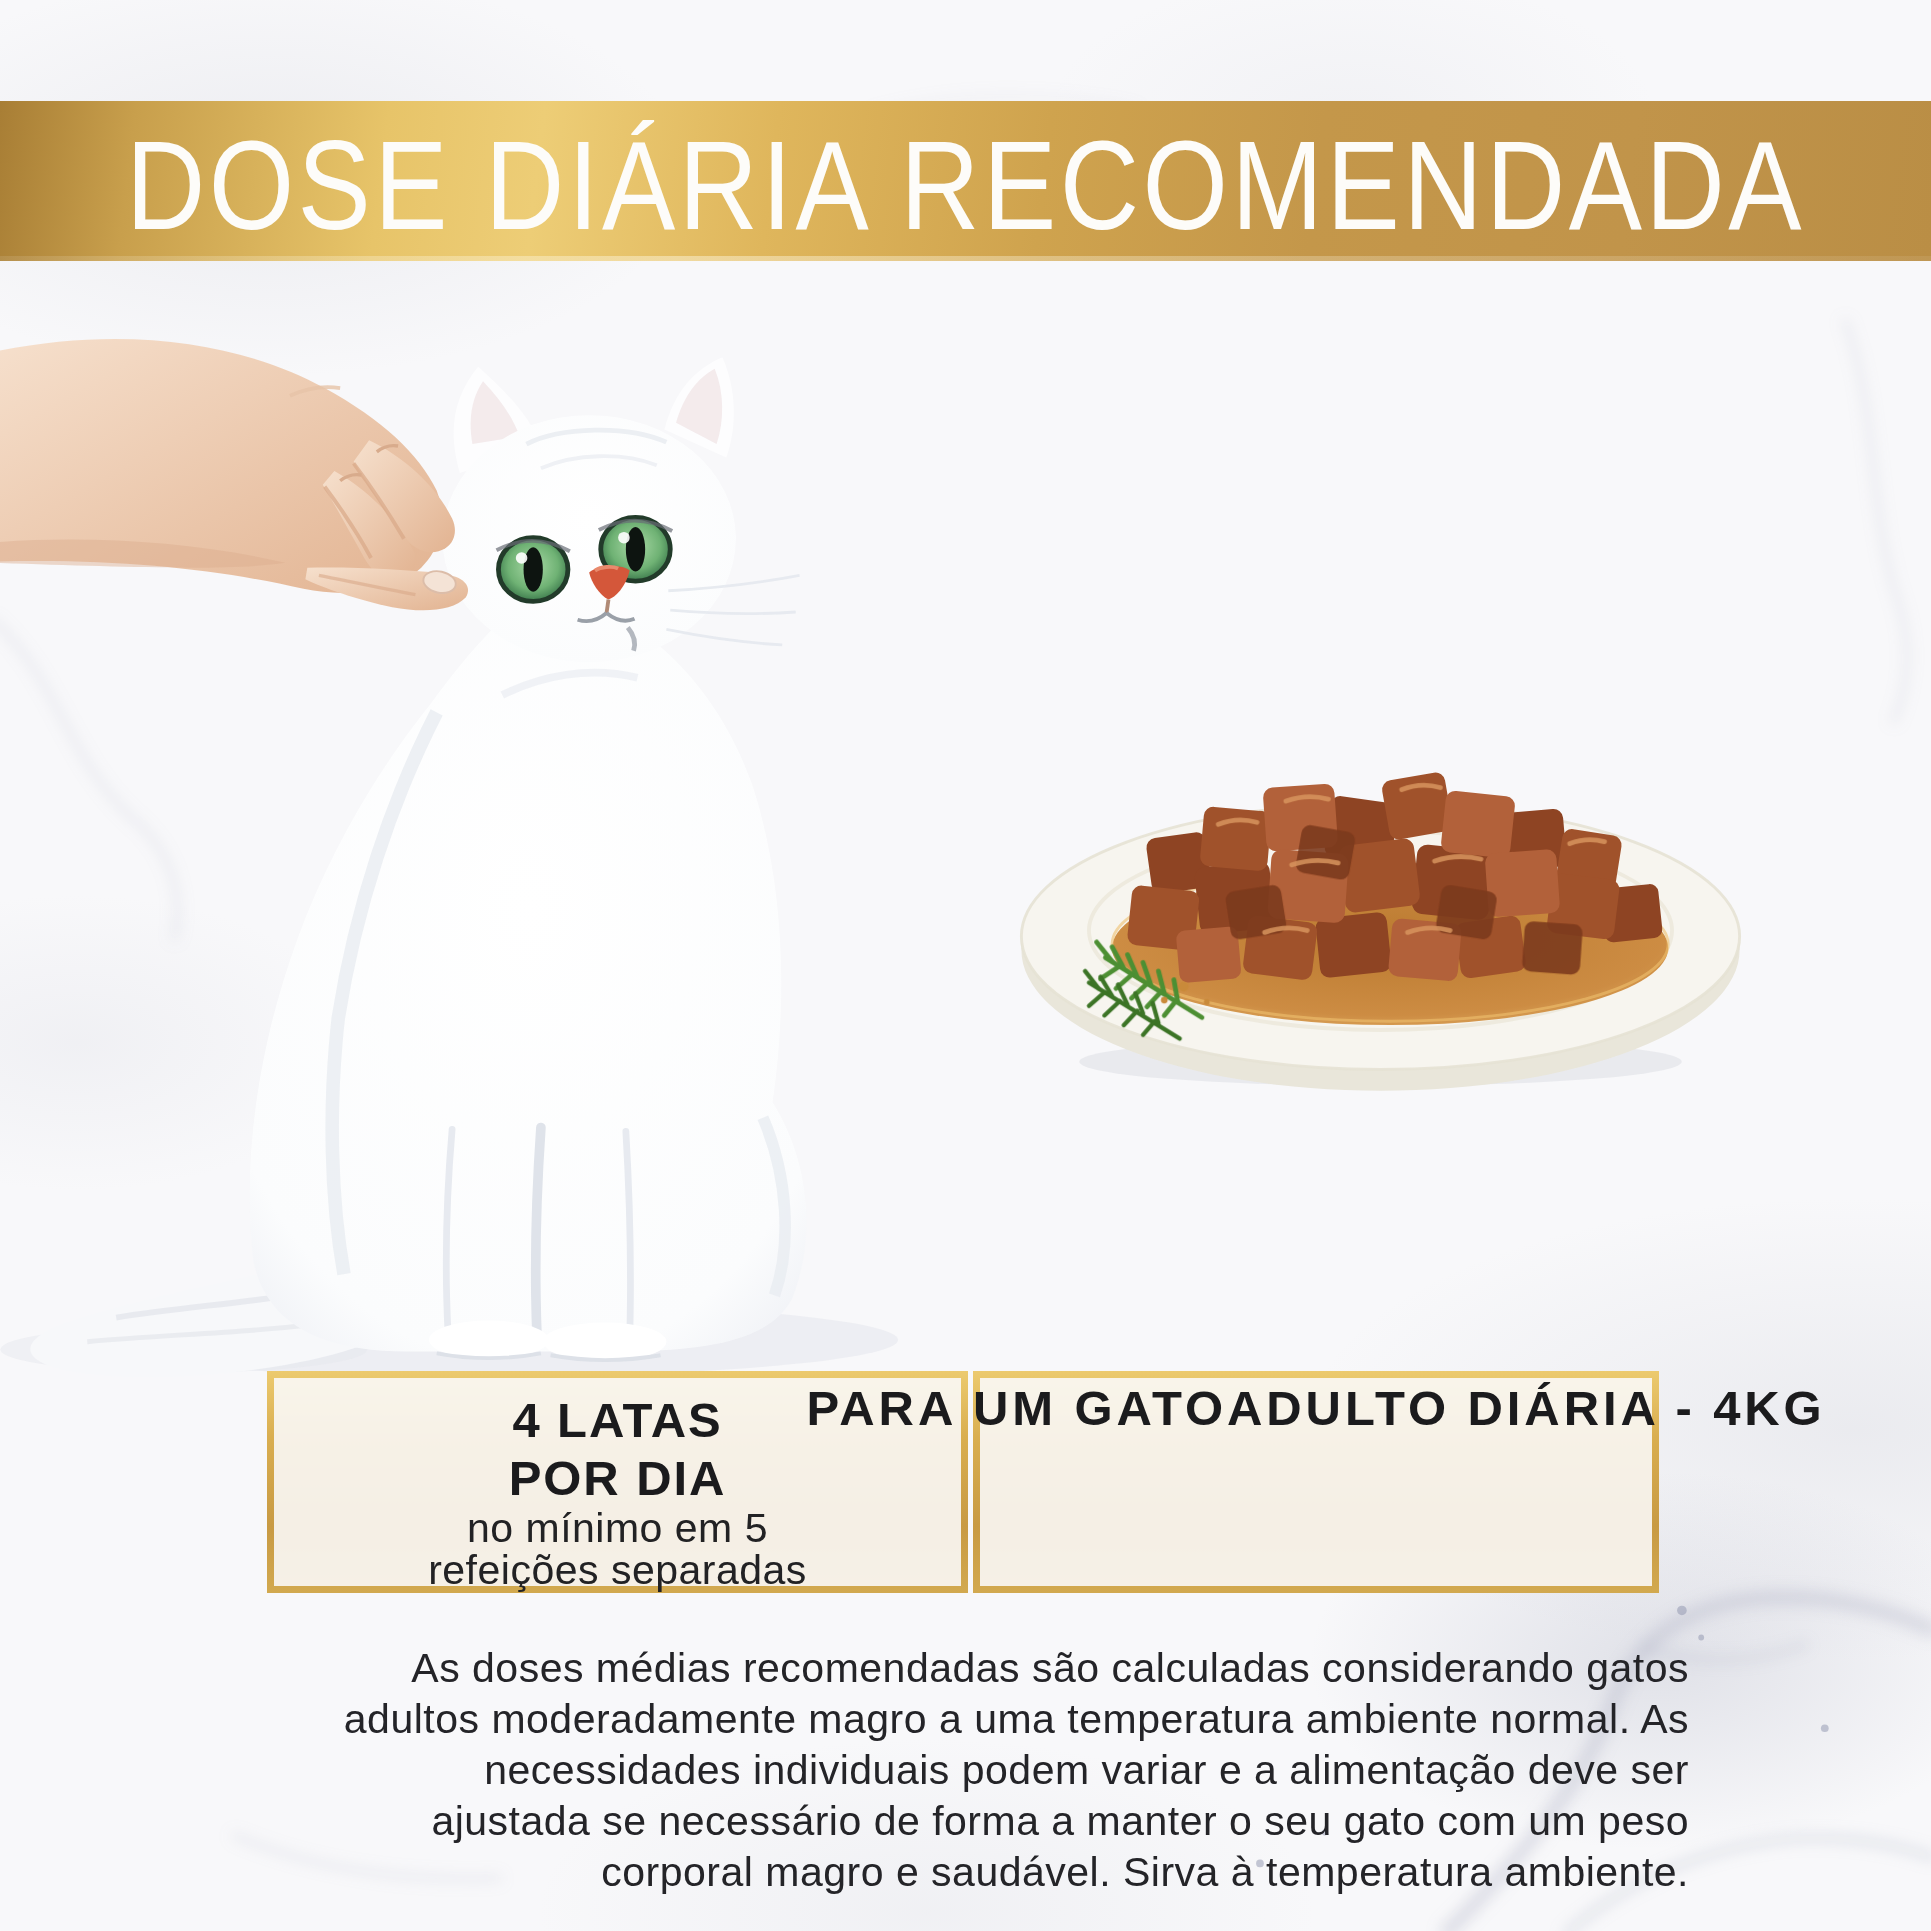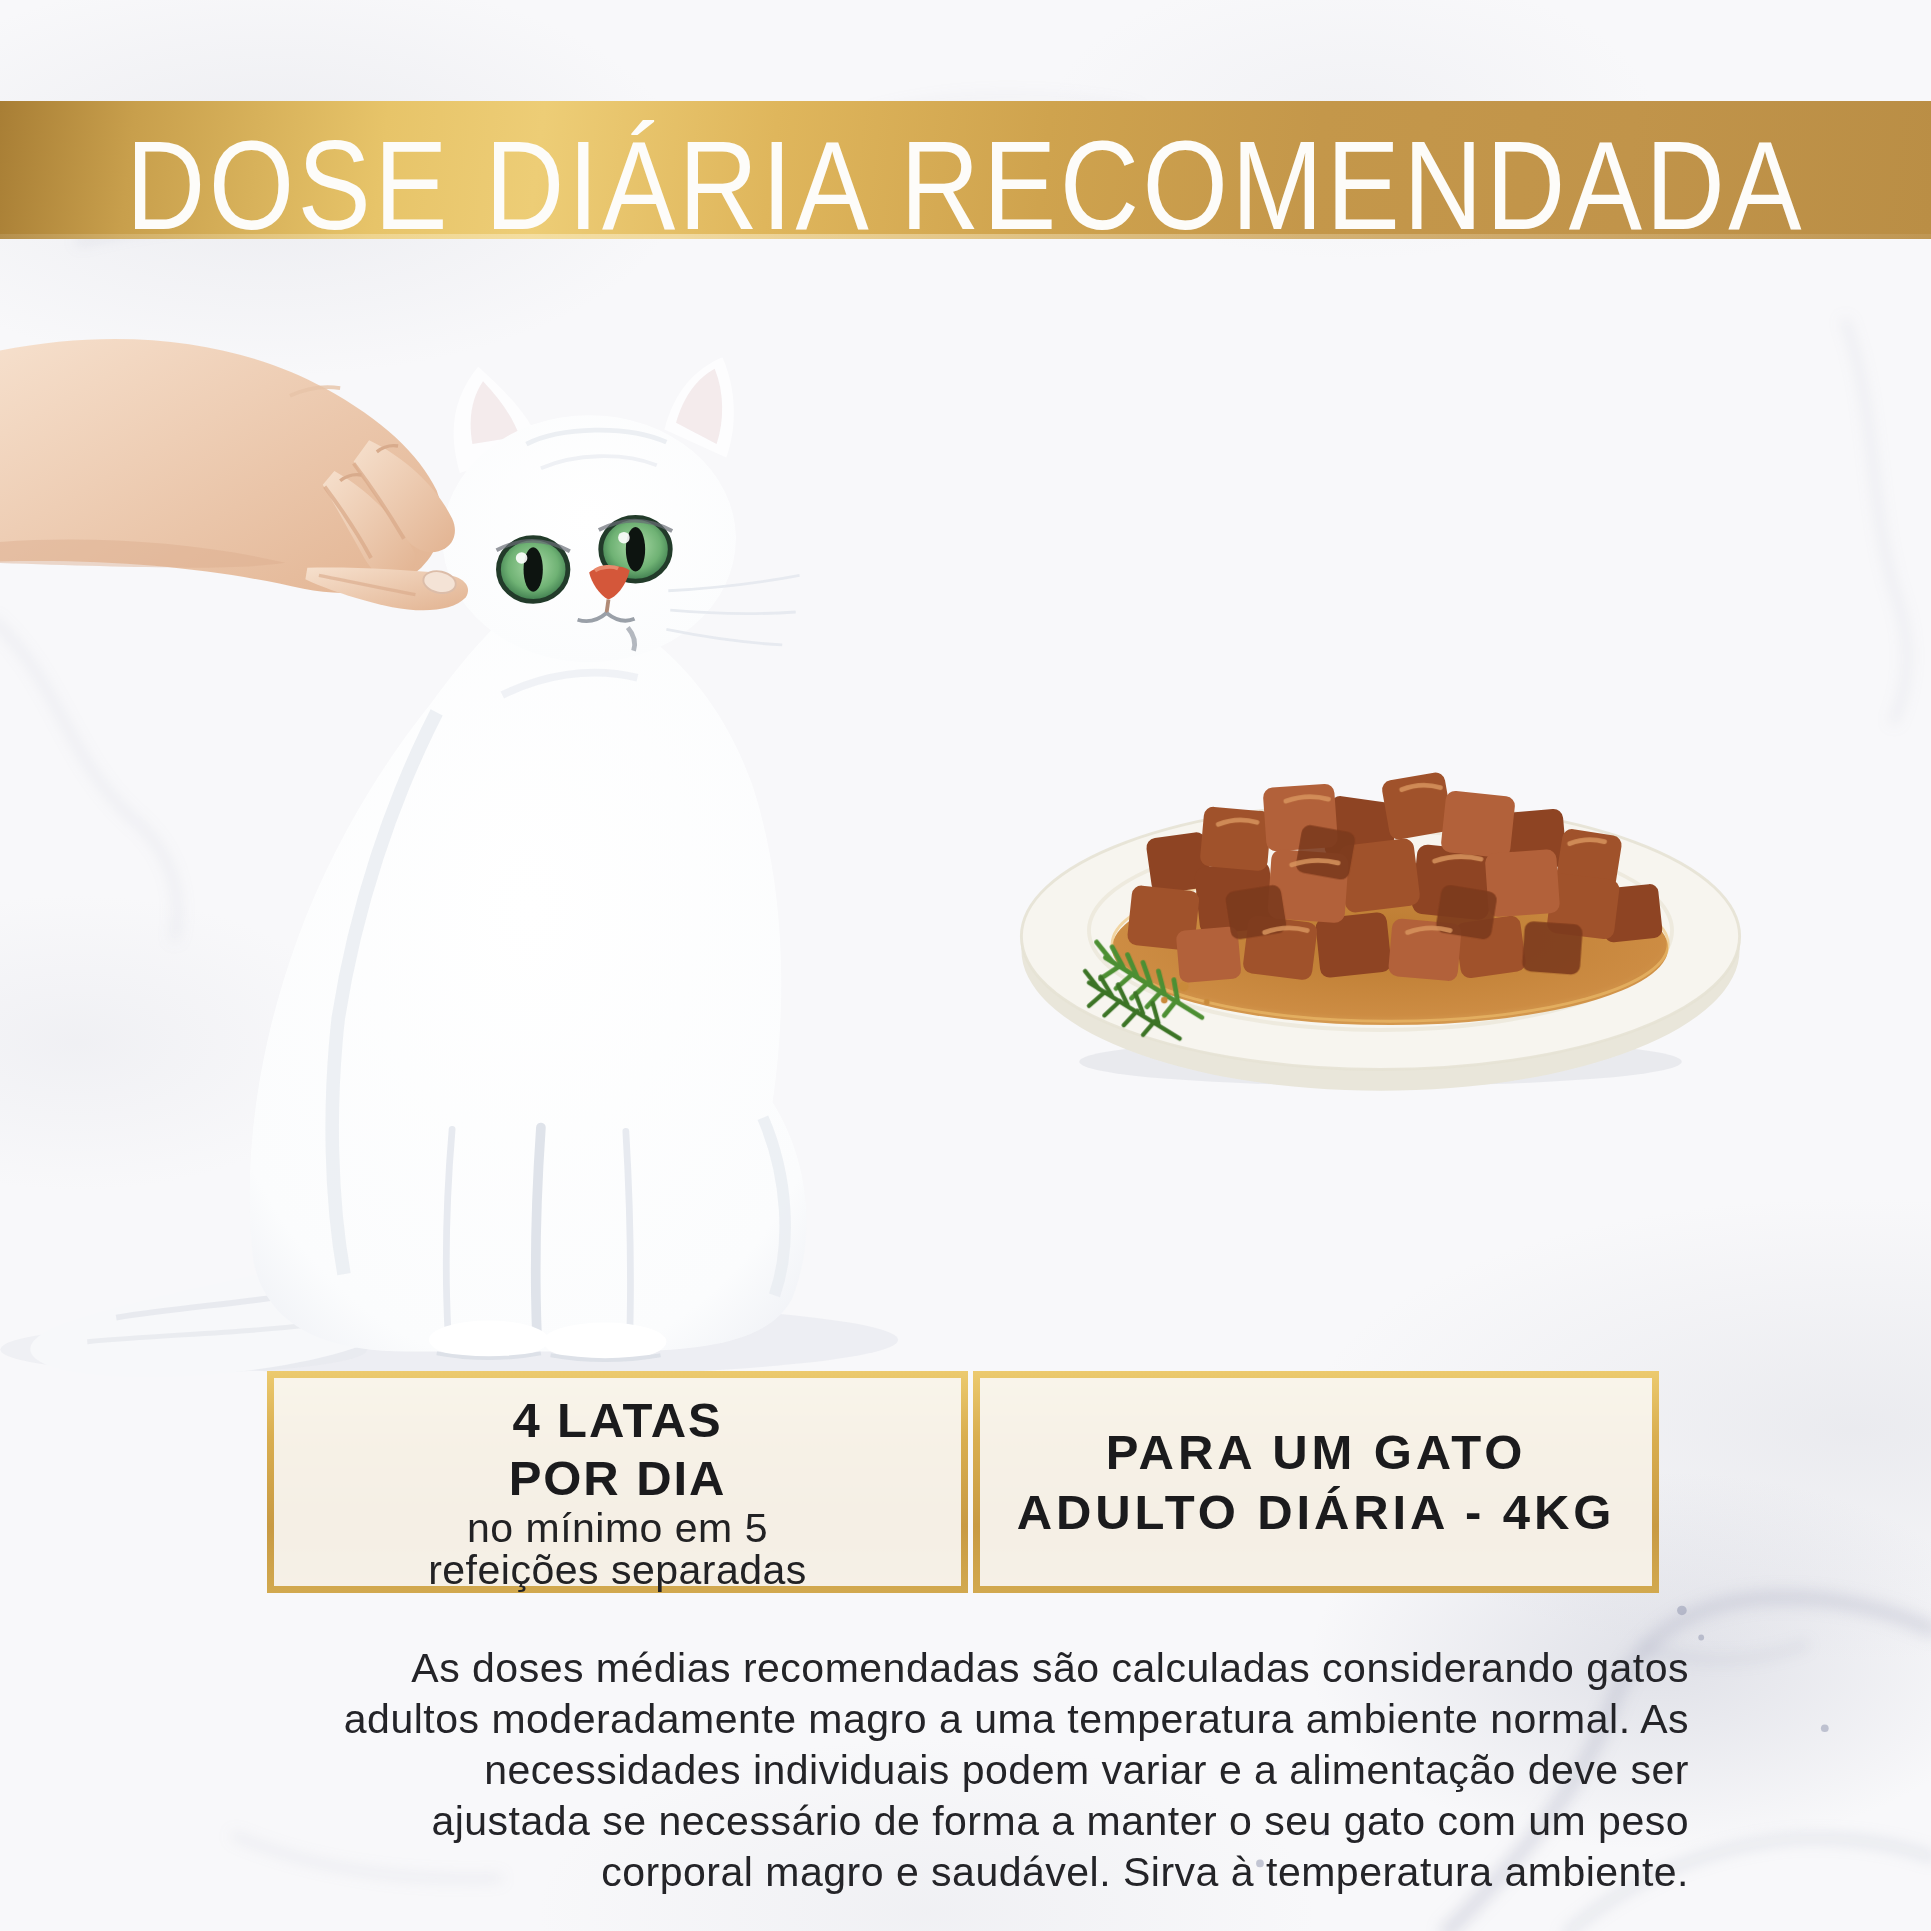--- a/index.html
+++ b/index.html
@@ -11,21 +11,21 @@
       radial-gradient(502px 270px at 86% 86%, rgba(168,172,190,.30), transparent 70%),
       radial-gradient(734px 309px at 96% 74%, rgba(185,188,200,.22), transparent 75%),
       radial-gradient(406px 212px at 4% 54%, rgba(198,200,212,.16), transparent 70%),
       radial-gradient(521px 232px at 48% 99%, rgba(193,196,208,.15), transparent 75%),
       radial-gradient(406px 193px at 70% 6%, rgba(200,203,214,.14), transparent 75%),
       #f8f8fa;
   }
   .veins{position:absolute;left:0;top:0;width:1931px;height:1931px;}
   
   .banner{
-    position:absolute;left:0;top:101px;width:1931px;height:138px;
+    position:absolute;left:0;top:101px;width:1931px;height:160px;
     background:linear-gradient(97deg,#a87e35 0%,#c89f4c 7%,#e7c469 20%,#edcd76 28%,#dfb65c 40%,#cfa34e 54%,#c4974a 68%,#c1944a 84%,#ba8e45 100%);
   }
   .banner:after{content:"";position:absolute;left:0;bottom:0;width:100%;height:4.8px;
     background:linear-gradient(90deg,rgba(255,255,255,.10),rgba(255,250,230,.45) 35%,rgba(255,255,255,.08));}
   .banner-title{
     position:absolute;left:0;top:0;width:100%;height:168px;line-height:170px;
     text-align:center;color:#fdfcf9;font-size:122px;letter-spacing:3.9px;font-weight:400;
     transform:scale(.9,1.03);transform-origin:50% 50%;white-space:nowrap;
   }
   
@@ -35,21 +35,21 @@
   .gold-box{position:absolute;top:1371px;height:222px;box-sizing:border-box;
     background:linear-gradient(180deg,#ecca6f 0%,#d9ae50 30%,#c89a43 70%,#d2a94f 100%);
     padding:6.8px;}
   .gold-box .inner{width:100%;height:100%;box-sizing:border-box;background:rgba(251,251,252,.88);
     text-align:center;color:#1b1b1d;}
   .box-dose{left:267px;width:701px;}
   .box-target{left:973px;width:686px;}
   .box-dose .inner{padding-top:13px;}
   .bold-line{font-weight:700;font-size:49px;line-height:58px;letter-spacing:1.9px;white-space:nowrap;}
   .note-line{font-weight:400;font-size:41px;line-height:42px;letter-spacing:0.5px;color:#222224;white-space:nowrap;}
-  .box-target .inner{display:flex;flex-direction:column;justify-content:center;}
+  .box-target .inner{display:flex;flex-direction:row;justify-content:center;}
   .box-target .bold-line{letter-spacing:3.9px;line-height:60px;}
   
   .footnote{position:absolute;left:241px;top:1643px;width:1448px;text-align:right;color:#242428;}
   .footnote .fline{font-size:41px;line-height:51px;letter-spacing:0.5px;font-weight:400;white-space:nowrap;}
 </style>
 </head>
 <body>
 
 <div class="canvas">
 

